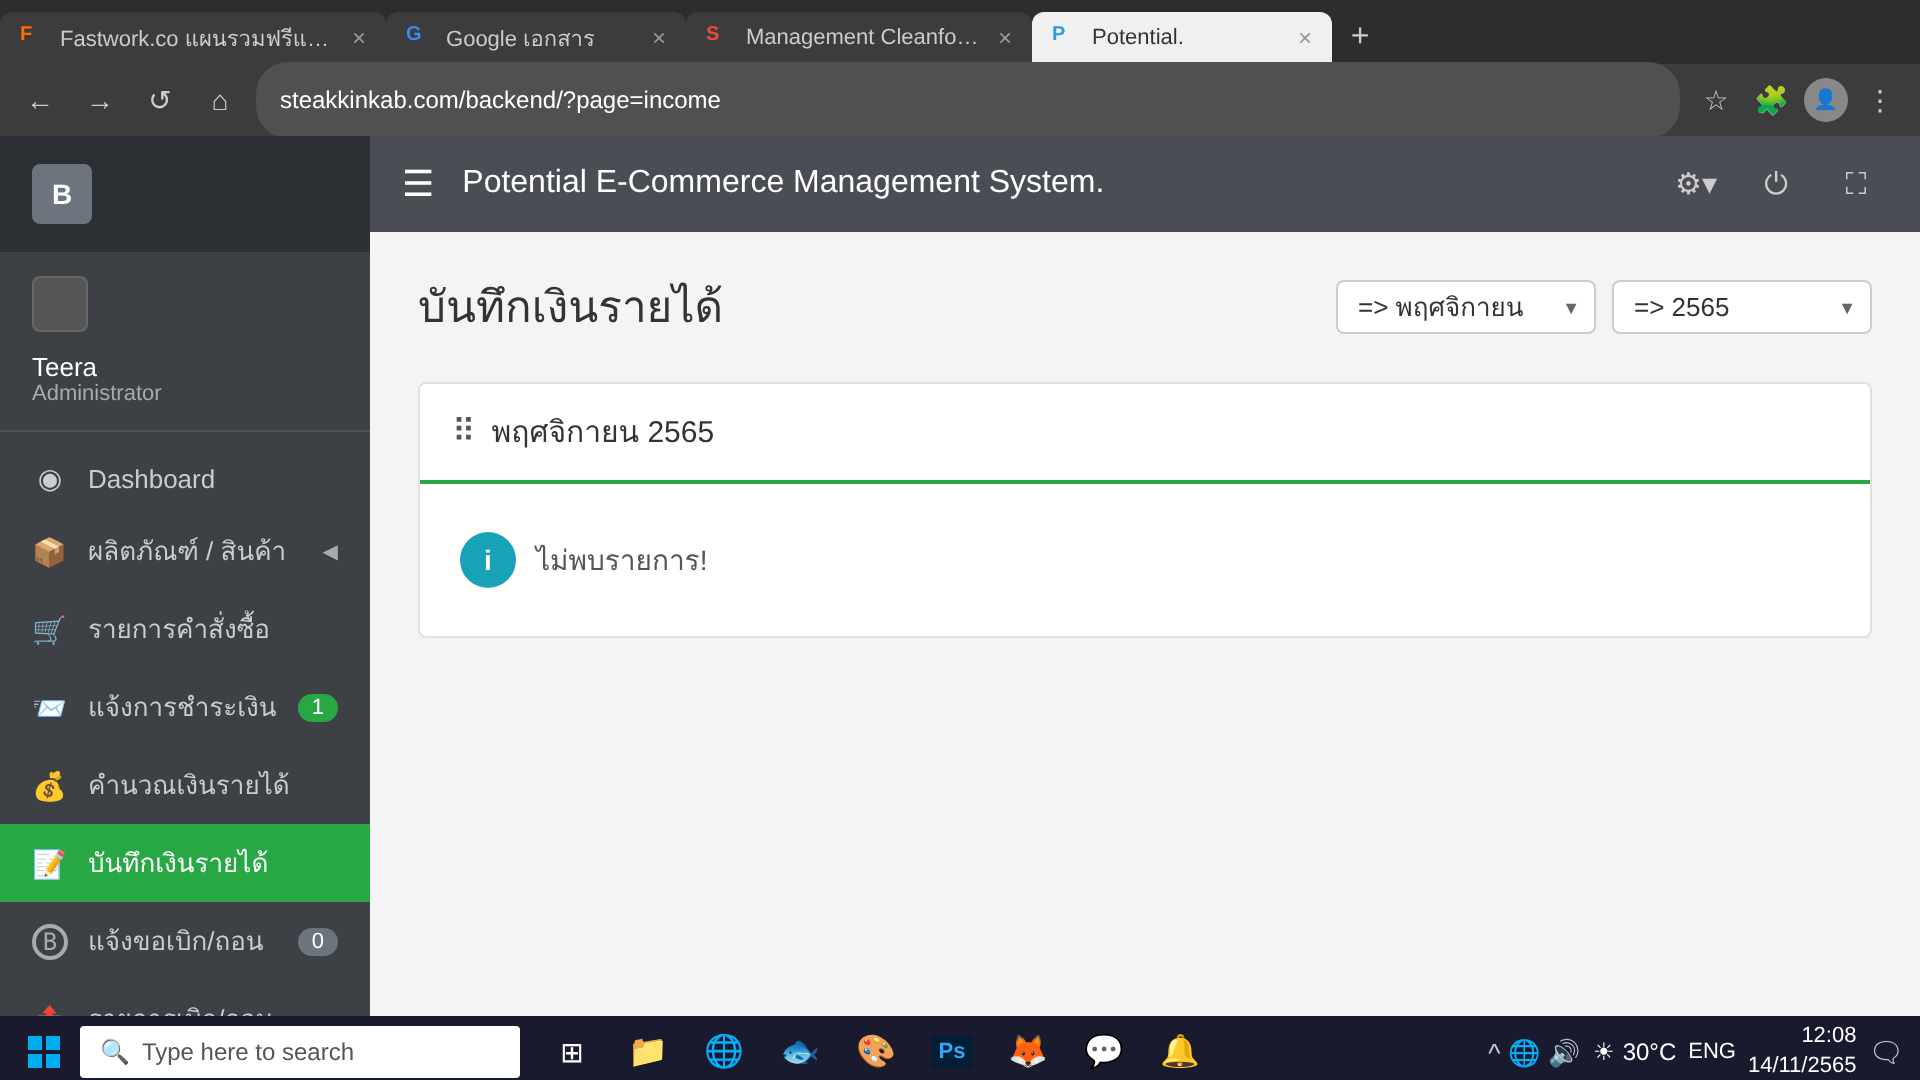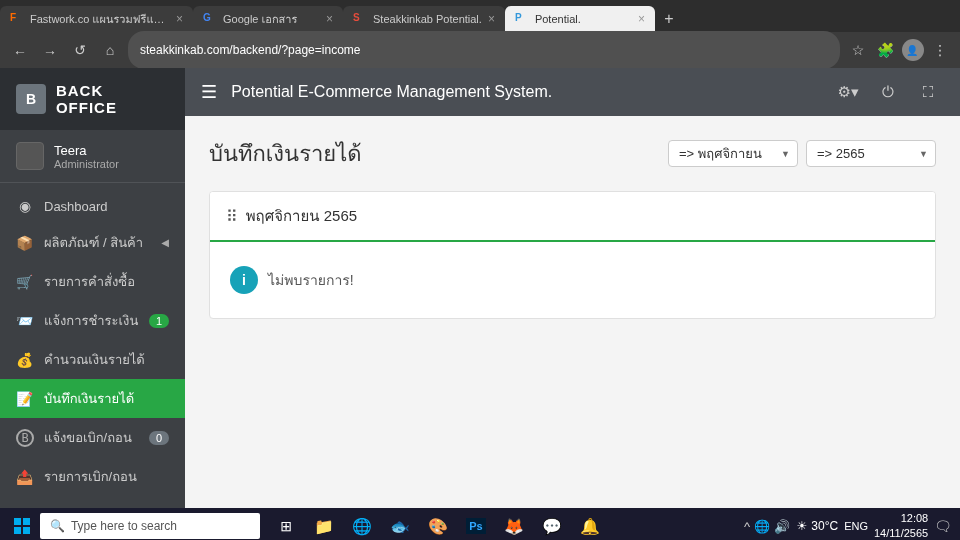--- a/index.html
+++ b/index.html
@@ -21,21 +21,21 @@
     .profile-avatar { width: 22px; height: 22px; border-radius: 50%; background: #888; display: flex; align-items: center; justify-content: center; overflow: hidden; }
 
     
     .app { display: flex; width: 960px; height: 440px; }
 
     
     .sidebar { width: 185px; background: #3d4044; color: #ccc; flex-shrink: 0; display: flex; flex-direction: column; overflow: hidden; }
     .sidebar-header { display: flex; align-items: center; gap: 10px; padding: 14px 16px; background: #2c2f33; }
     .sidebar-logo { width: 30px; height: 30px; background: #6c757d; border-radius: 4px; display: flex; align-items: center; justify-content: center; color: white; font-weight: bold; font-size: 14px; }
     .sidebar-title { color: white; font-size: 15px; font-weight: 600; letter-spacing: 1px; }
-    .sidebar-user { padding: 12px 16px; display: flex; align-items: flex-end; gap: 10px; border-bottom: 1px solid rgba(255,255,255,0.1); }
+    .sidebar-user { padding: 12px 16px; display: flex; align-items: flex-start; gap: 10px; border-bottom: 1px solid rgba(255,255,255,0.1); flex-direction: column; }
     .sidebar-user-avatar { width: 28px; height: 28px; background: #555; border-radius: 4px; border: 1px solid #666; }
     .sidebar-user-info .name { color: #fff; font-size: 13px; font-weight: 500; }
     .sidebar-user-info .role { color: #aaa; font-size: 11px; }
     .sidebar-nav { flex: 1; overflow-y: auto; padding: 6px 0; }
     .sidebar-nav::-webkit-scrollbar { width: 4px; }
     .sidebar-nav::-webkit-scrollbar-thumb { background: #555; }
     .nav-item { display: flex; align-items: center; padding: 9px 16px; cursor: pointer; color: #ccc; font-size: 13px; gap: 10px; position: relative; }
     .nav-item.active { background: #28a745; color: white; }
     .nav-item .nav-icon { width: 18px; text-align: center; font-size: 14px; }
     .nav-item .nav-label { flex: 1; }
@@ -95,21 +95,21 @@
       <span style="font-size:11px; overflow:hidden; white-space:nowrap; text-overflow:ellipsis; max-width:140px;">Fastwork.co แผนรวมฟรีแลนซ์คุณ...</span>
       <span class="tab-close">×</span>
     </div>
     <div class="tab">
       <span class="tab-favicon" style="color:#4285f4; font-weight:bold;">G</span>
       <span style="font-size:11px; overflow:hidden; white-space:nowrap; text-overflow:ellipsis; max-width:100px;">Google เอกสาร</span>
       <span class="tab-close">×</span>
     </div>
     <div class="tab">
       <span class="tab-favicon" style="color:#e74c3c; font-weight:bold;">S</span>
-      <span style="font-size:11px; overflow:hidden; white-space:nowrap; text-overflow:ellipsis; max-width:120px;">Steakkinkab Potential.</span>
+      <span style="font-size:11px; overflow:hidden; white-space:nowrap; text-overflow:ellipsis; max-width:120px;">Management Cleanfood.</span>
       <span class="tab-close">×</span>
     </div>
     <div class="tab active">
       <span class="tab-favicon" style="color:#3498db; font-weight:bold;">P</span>
       <span style="font-size:11px; overflow:hidden; white-space:nowrap; text-overflow:ellipsis; max-width:100px;text-align:center;">Potential.</span>
       <span class="tab-close">×</span>
     </div>
     <div class="tab-new">+</div>
   </div>
 
@@ -130,21 +130,20 @@
   </div>
 </div>
 
 <div class="app">
 
   <div class="sidebar">
     <div class="sidebar-header">
       <div class="sidebar-logo">
         <span>B</span>
       </div>
-      <span class="sidebar-title">BACK  OFFICE</span>
     </div>
     <div class="sidebar-user">
       <div class="sidebar-user-avatar"></div>
       <div class="sidebar-user-info">
         <div class="name">Teera</div>
         <div class="role">Administrator</div>
       </div>
     </div>
     <div class="sidebar-nav">
       <div class="nav-item">

